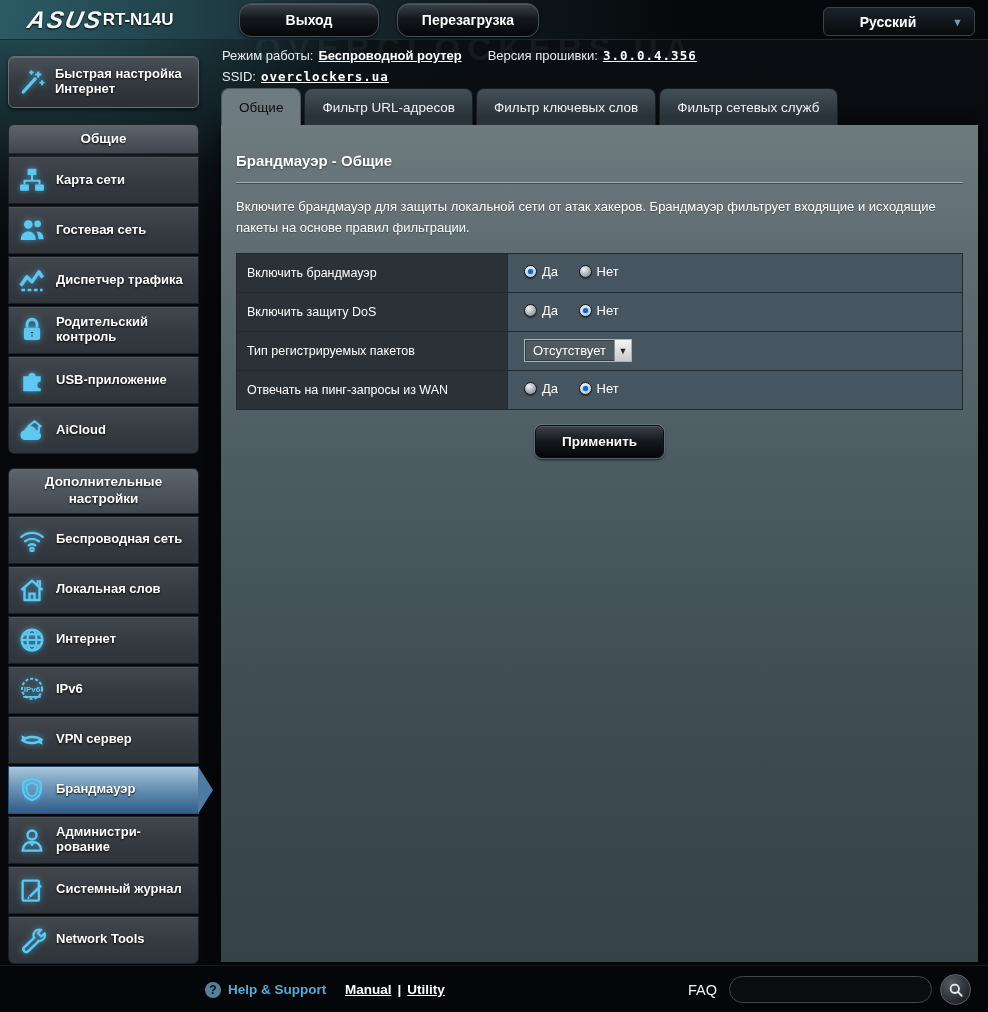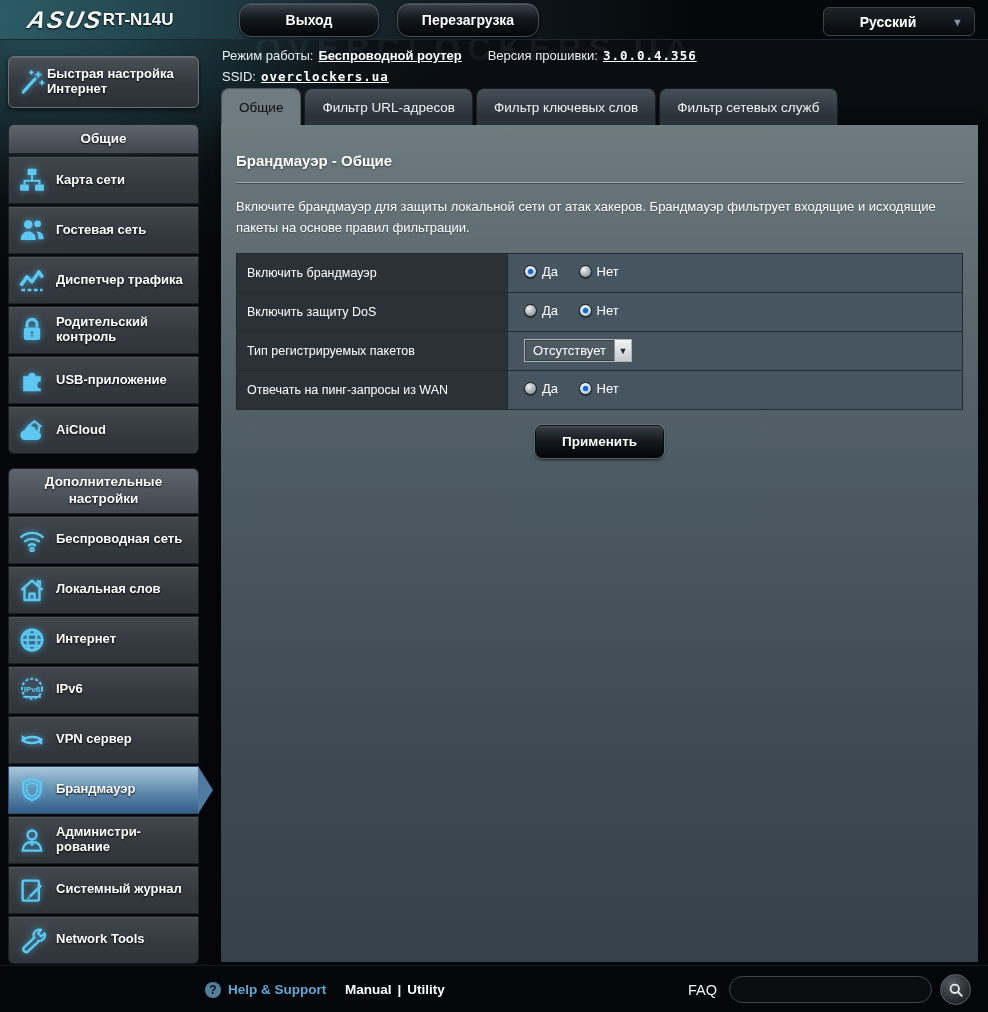--- a/index.html
+++ b/index.html
@@ -46,21 +46,21 @@
   .info-label { color:#e8eef1; margin-right:5px; }
   .info-link { color:#fff; font-weight:bold; text-decoration:underline; cursor:pointer; }
   .info-gap { width:26px; }
   .mono { font-family:"DejaVu Sans Mono", monospace; font-size:12.5px; letter-spacing:1px; }
 
   
   .sidebar { position:absolute; left:8px; top:56px; width:191px; z-index:4; }
   .quick-setup { height:52px; border-radius:6px; margin-bottom:16px;
     background:linear-gradient(180deg,#4a5057,#33383e 55%,#2b3036);
     border:1px solid #676f77; box-shadow:0 2px 4px rgba(0,0,0,.6), inset 0 1px 0 rgba(255,255,255,.15);
-    display:flex; align-items:center; padding-left:8px; cursor:pointer; }
+    display:flex; align-items:center; padding-left:8px; gap:8px; cursor:pointer; }
   .side-group { border-radius:6px; overflow:visible; margin-bottom:14px; }
   .group-header { background:linear-gradient(180deg,#5d646c,#41474e);
     border:1px solid #20252a; border-radius:6px 6px 0 0;
     font-weight:bold; font-size:13.5px; color:#fff; text-align:center;
     display:flex; align-items:center; justify-content:center; text-shadow:0 1px 2px #000;
     padding:5px 10px; min-height:30px; line-height:1.25; }
   .side-item { position:relative; height:48px; margin-top:2px;
     background:linear-gradient(180deg,#42474d,#34393f 60%,#30353b);
     border:1px solid #1a1f24; box-shadow:inset 0 1px 0 rgba(255,255,255,.07);
     display:flex; align-items:center; padding-left:8px; gap:9px; cursor:pointer; }
@@ -127,21 +127,21 @@
 
   
   .footer { position:absolute; left:0; bottom:0; width:988px; height:47px;
     background:#04060a; border-top:1px solid #161b20; z-index:5; }
   .help-wrap { position:absolute; left:205px; top:0; height:47px; display:flex; align-items:center; gap:7px; }
   .help-icon { width:16px; height:16px; border-radius:50%; background:#55809c; color:#0a0d10;
     font-weight:bold; font-size:12px; display:flex; align-items:center; justify-content:center; cursor:pointer; }
   .help-text { color:#5fa8d6; font-weight:bold; font-size:13.5px; cursor:pointer; }
   .manual-wrap { position:absolute; left:345px; top:0; height:47px; display:flex; align-items:center; gap:6px;
     font-weight:bold; font-size:13.5px; color:#fff; }
-  .manual-wrap .lnk { cursor:pointer; color:#fff; }
+  .manual-wrap .lnk { text-decoration:underline; cursor:pointer; color:#fff; }
   .faq-label { position:absolute; left:688px; top:0; height:47px; display:flex; align-items:center;
     font-size:14.5px; color:#f0f3f5; }
   .faq-input { position:absolute; left:729px; top:10px; width:203px; height:27px; border-radius:14px;
     background:#0a0d10; border:1px solid #3f474e; color:#dfe6ea; font-size:13px; padding:0 12px; outline:none; }
   .search-btn { position:absolute; left:940px; top:8px; width:31px; height:31px; border-radius:50%;
     background:radial-gradient(circle at 35% 30%, #555c63, #24282d 70%, #101316);
     border:1px solid #5a6168; display:flex; align-items:center; justify-content:center; cursor:pointer; }
 </style>
 </head>
 <body>

